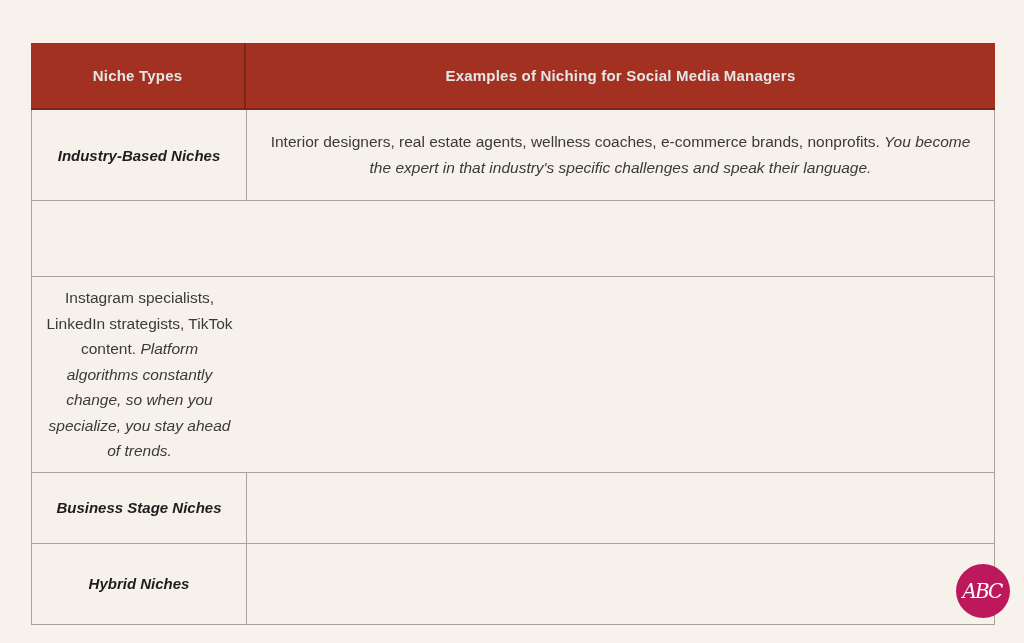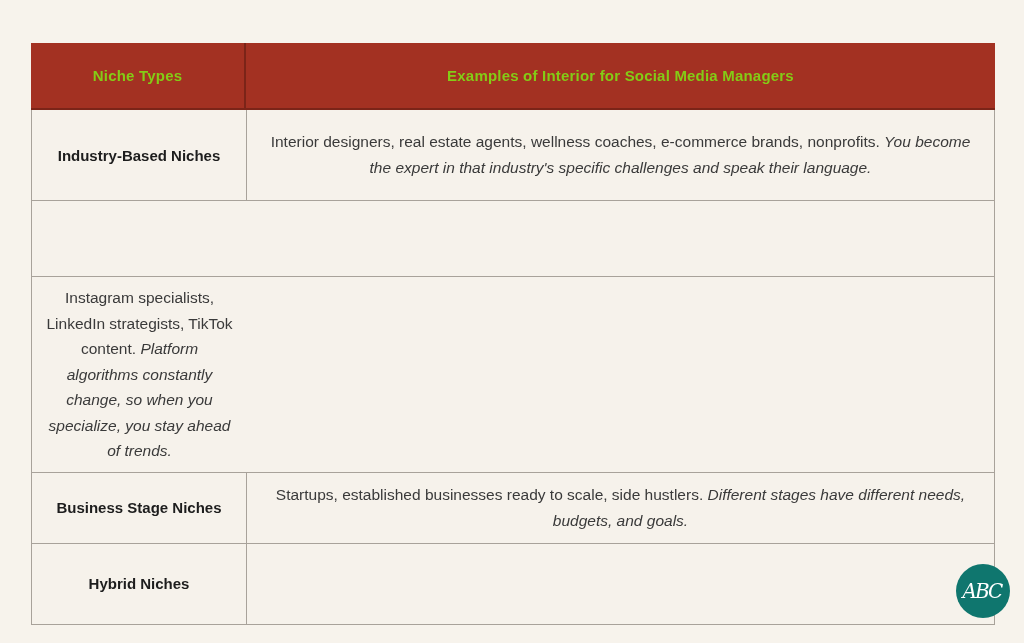--- a/index.html
+++ b/index.html
@@ -25,21 +25,21 @@
     display: grid;
     grid-template-columns: 215px 1fr;
     height: 67px;
     background: #a33122;
     border-bottom: 2px solid #7b2418;
   }
   .header-cell {
     display: flex;
     align-items: center;
     justify-content: center;
-    color: #84cc16;
+    color: #e5e5e5;
     font-weight: 700;
     font-size: 15px;
     letter-spacing: 0.2px;
     text-align: center;
   }
   .header-cell.first {
     border-right: 2px solid #7b2418;
   }
   .table-body {
     border: 1px solid #a8a29a;
@@ -58,20 +58,21 @@
   .type-cell {
     display: flex;
     align-items: center;
     justify-content: center;
     text-align: center;
     border-right: 1px solid #a8a29a;
     font-weight: 700;
     font-size: 15px;
     color: #1d1d1d;
     padding: 6px 10px;
+    font-style: italic;
   }
   .example-cell {
     display: flex;
     align-items: center;
     justify-content: center;
     text-align: center;
     padding: 8px 14px;
   }
   .example-cell p {
     font-size: 15.5px;
@@ -81,21 +82,21 @@
   .example-cell i {
     font-style: italic;
   }
   .abc-logo {
     position: absolute;
     left: 956px;
     top: 564px;
     width: 54px;
     height: 54px;
     border-radius: 50%;
-    background: #0f766e;
+    background: #be185d;
     display: flex;
     align-items: center;
     justify-content: center;
   }
   .abc-logo .monogram {
     color: #ffffff;
     font-family: "DejaVu Serif", serif;
     font-style: italic;
     font-size: 20px;
     letter-spacing: -2px;
@@ -104,21 +105,21 @@
 </style>
 </head>
 <body>
 
 <div class="canvas">
 
   <div class="niche-table">
 
     <div class="header-row">
       <div class="header-cell first">Niche Types</div>
-      <div class="header-cell">Examples of Interior for Social Media Managers</div>
+      <div class="header-cell">Examples of Niching for Social Media Managers</div>
     </div>
 
     <div class="table-body">
 
       <div class="table-row" style="min-height:91px">
         <div class="type-cell">Industry-Based Niches</div>
         <div class="example-cell">
           <p><span>Interior designers, real estate agents, wellness coaches, e-commerce brands, nonprofits.</span> <i>You become the expert in that industry's specific challenges and speak their language.</i></p>
         </div>
       </div>
@@ -127,23 +128,20 @@
       </div>
 
       <div class="table-row" style="min-height:76px">
         <div class="example-cell">
           <p><span>Instagram specialists, LinkedIn strategists, TikTok content.</span> <i>Platform algorithms constantly change, so when you specialize, you stay ahead of trends.</i></p>
         </div>
       </div>
 
       <div class="table-row" style="min-height:71px">
         <div class="type-cell">Business Stage Niches</div>
-        <div class="example-cell">
-          <p><span>Startups, established businesses ready to scale, side hustlers.</span> <i>Different stages have different needs, budgets, and goals.</i></p>
-        </div>
       </div>
 
 
       <div class="table-row" style="min-height:80px">
         <div class="type-cell">Hybrid Niches</div>
       </div>
 
     </div>
   </div>
 

